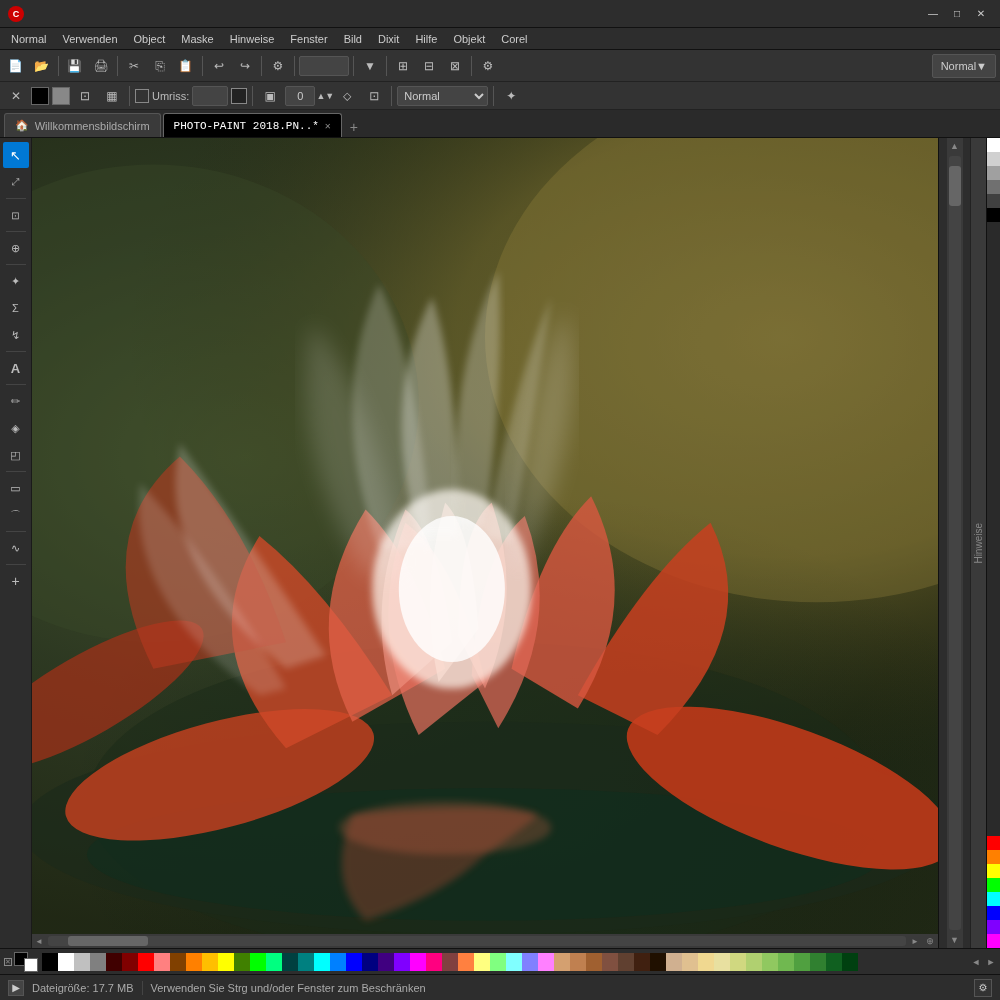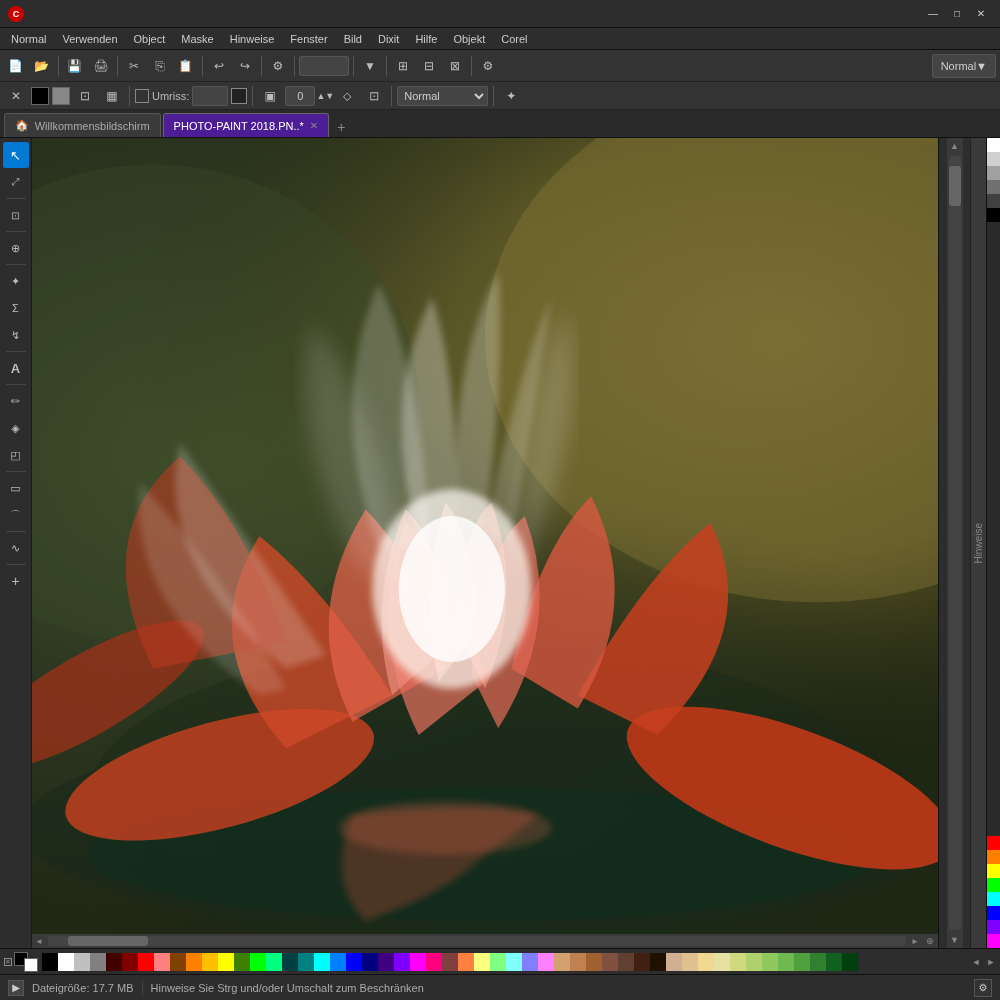--- a/index.html
+++ b/index.html
@@ -93,21 +93,21 @@
       gap: 6px;
       cursor: pointer;
       font-size: 11px;
       color: #aaa;
       background: #3a3a3a;
       border-radius: 3px 3px 0 0;
       border: 1px solid #555;
       border-bottom: none;
       margin-right: 2px;
     }
-    .tab.active { background: #4c1d95; color: #fff; border-color: #666; }
+    .tab.active { background: #000000; color: #fff; border-color: #666; font-family: Liberation Mono, monospace; }
     .tab-close { font-size: 10px; color: #888; cursor: pointer; }
     .tab-add { width: 20px; height: 20px; display: flex; align-items: center; justify-content: center; cursor: pointer; color: #888; font-size: 14px; }
 
     
     .main-area {
       display: flex;
       height: calc(1000px - 28px - 22px - 32px - 28px - 28px - 26px - 26px);
     }
 
     
@@ -509,16 +509,16 @@
   <div style="display:flex;align-items:center;gap:1px;padding:0 2px;">
     <div style="width:14px;height:18px;display:flex;align-items:center;justify-content:center;font-size:9px;color:#888;cursor:pointer;">◄</div>
     <div style="width:14px;height:18px;display:flex;align-items:center;justify-content:center;font-size:9px;color:#888;cursor:pointer;">►</div>
   </div>
 </div>
 
 <div class="status-bar">
   <div style="width:16px;height:16px;background:#444;border:1px solid #555;display:flex;align-items:center;justify-content:center;cursor:pointer;font-size:10px;">▶</div>
   <span class="status-item">Dateigröße: 17.7 MB</span>
   <div class="status-sep"></div>
-  <span class="status-item">Hinweise Sie Strg und/oder Umschalt zum Beschränken</span>
+  <span class="status-item">Verwenden Sie Strg und/oder Fenster zum Beschränken</span>
   <div style="flex:1;"></div>
   <div style="width:18px;height:18px;background:#333;border:1px solid #555;display:flex;align-items:center;justify-content:center;font-size:10px;cursor:pointer;">⚙</div>
 </div>
 
 </body></html>

